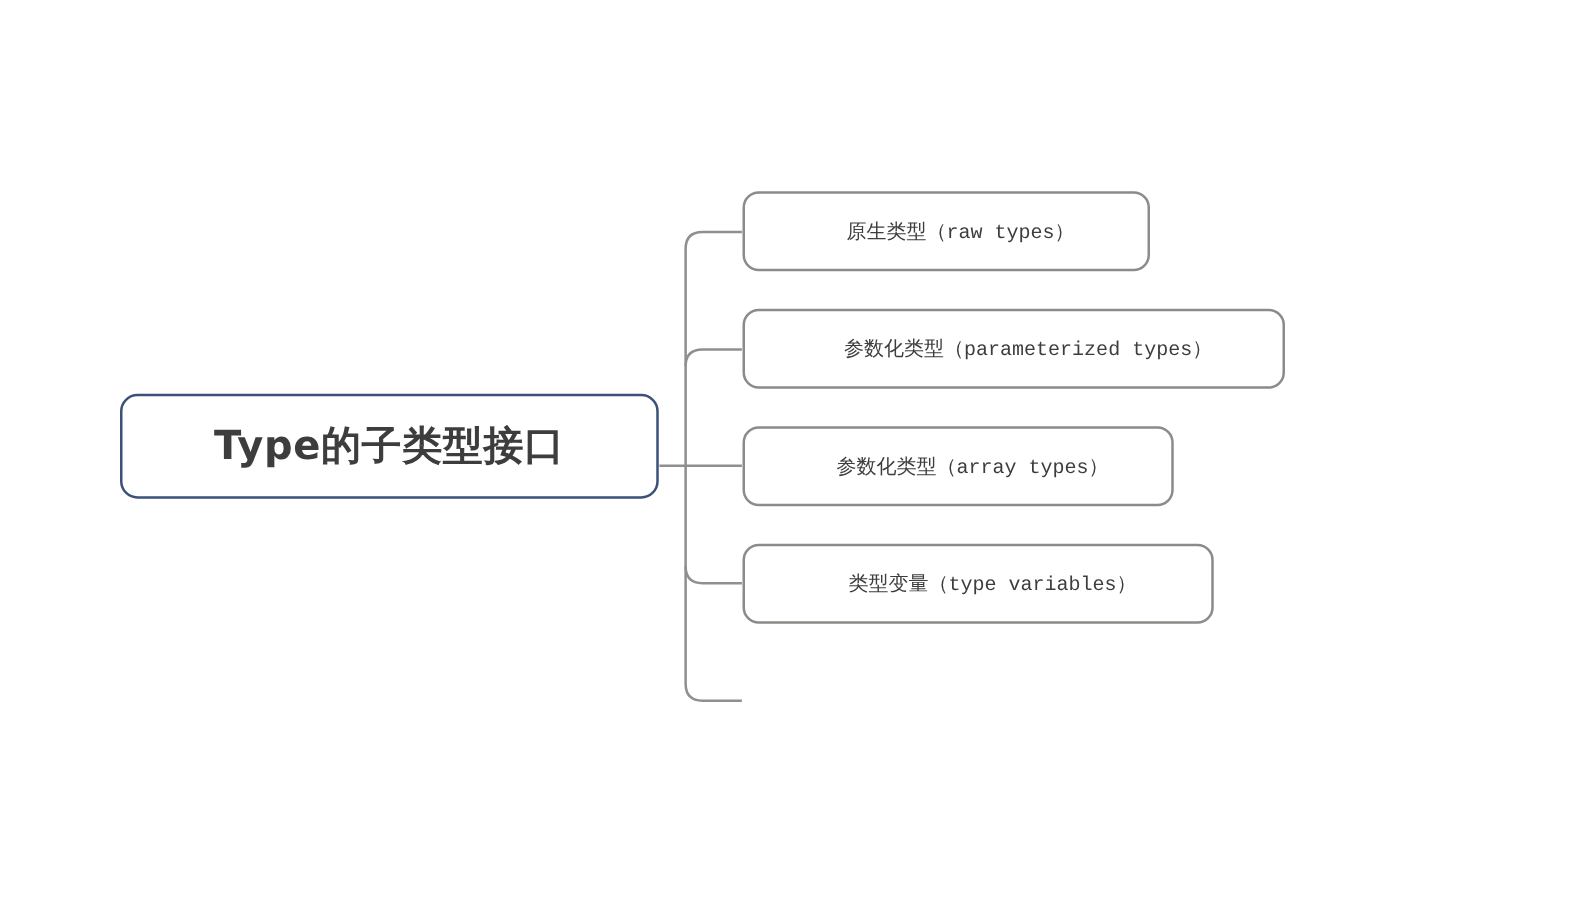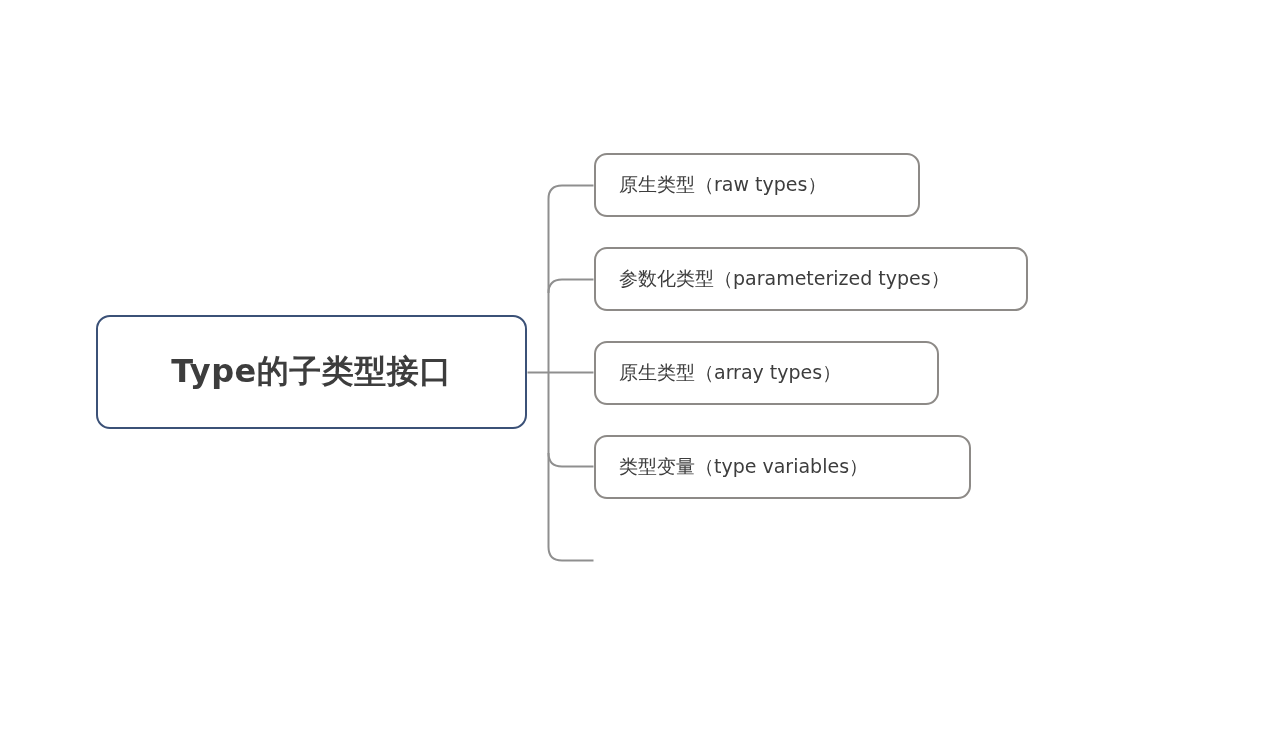--- a/index.html
+++ b/index.html
@@ -40,37 +40,38 @@
     background: var(--bg);
     display: flex;
     align-items: center;
     color: var(--text);
     white-space: nowrap;
   }
   .node-root {
     left: 96px;
     top: 315px;
     width: 431px;
-    height: 114px;
+    height: 84px;
     border: 2px solid var(--root-border);
     border-radius: 14px;
     justify-content: center;
     font-size: 32px;
     font-weight: bold;
     letter-spacing: 0.5px;
   }
   .node-child {
     left: 594px;
     height: 64px;
     border: 2px solid var(--child-border);
     border-radius: 13px;
-    justify-content: flex-start;
+    justify-content: center;
     padding-left: 23px;
-    font-size: 19px;
+    font-size: 16px;
     font-weight: 400;
+    font-family: Liberation Mono, monospace;
   }
   .child-1 { top: 153px; width: 326px; }
   .child-2 { top: 247px; width: 434px; }
   .child-3 { top: 341px; width: 345px; }
   .child-4 { top: 435px; width: 377px; }
   .child-5 { top: 528px; width: 389px; }
 </style>
 </head>
 <body>
 
@@ -90,21 +91,21 @@
 
   <div class="node node-child child-1">
     <span>原生类型（raw types）</span>
   </div>
 
   <div class="node node-child child-2">
     <span>参数化类型（parameterized types）</span>
   </div>
 
   <div class="node node-child child-3">
-    <span>原生类型（array types）</span>
+    <span>参数化类型（array types）</span>
   </div>
 
   <div class="node node-child child-4">
     <span>类型变量（type variables）</span>
   </div>
 
 
 </div>
 
 </body></html>

